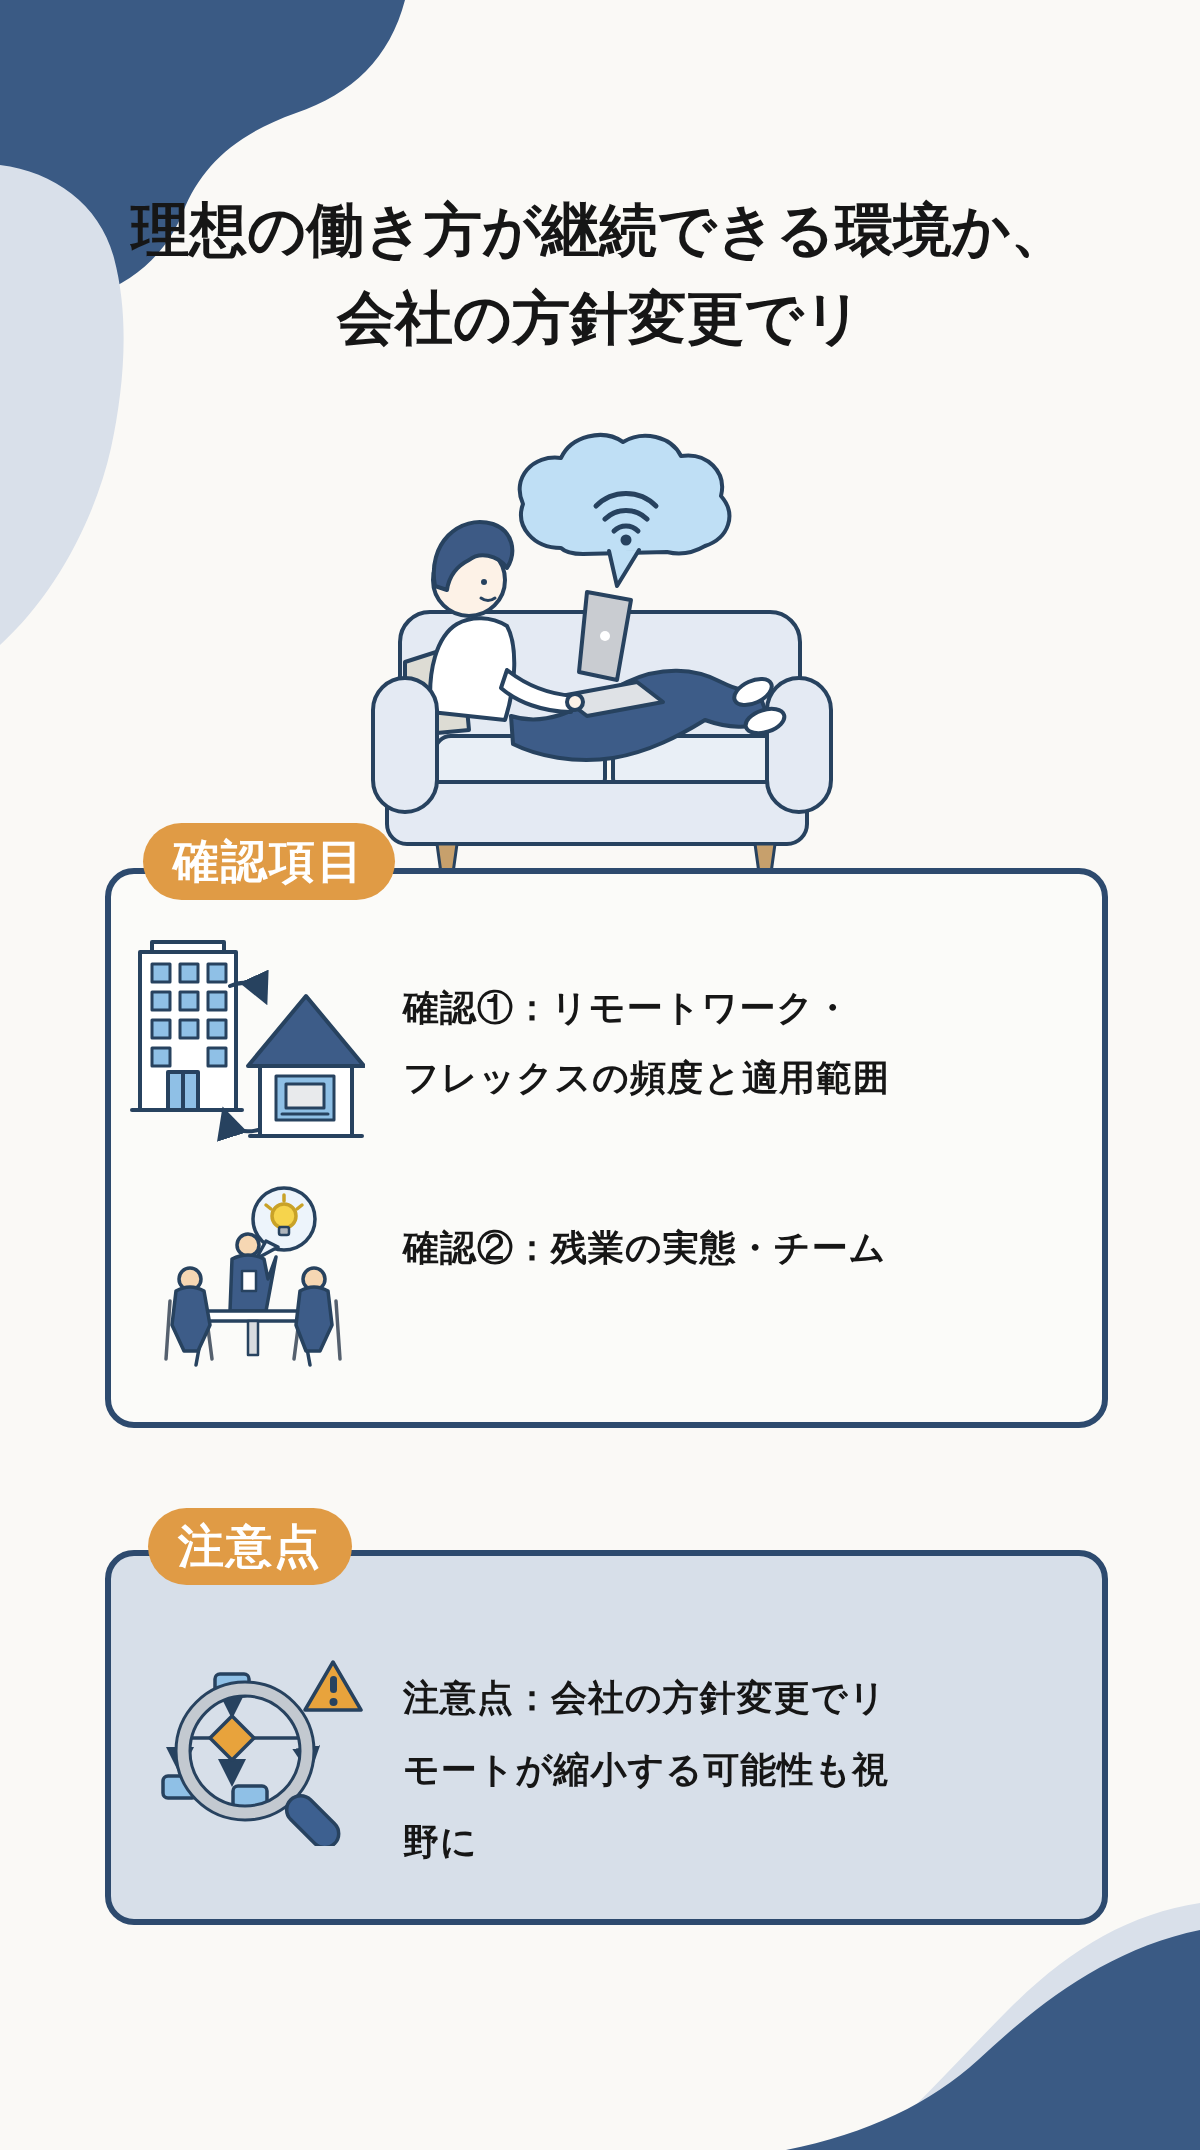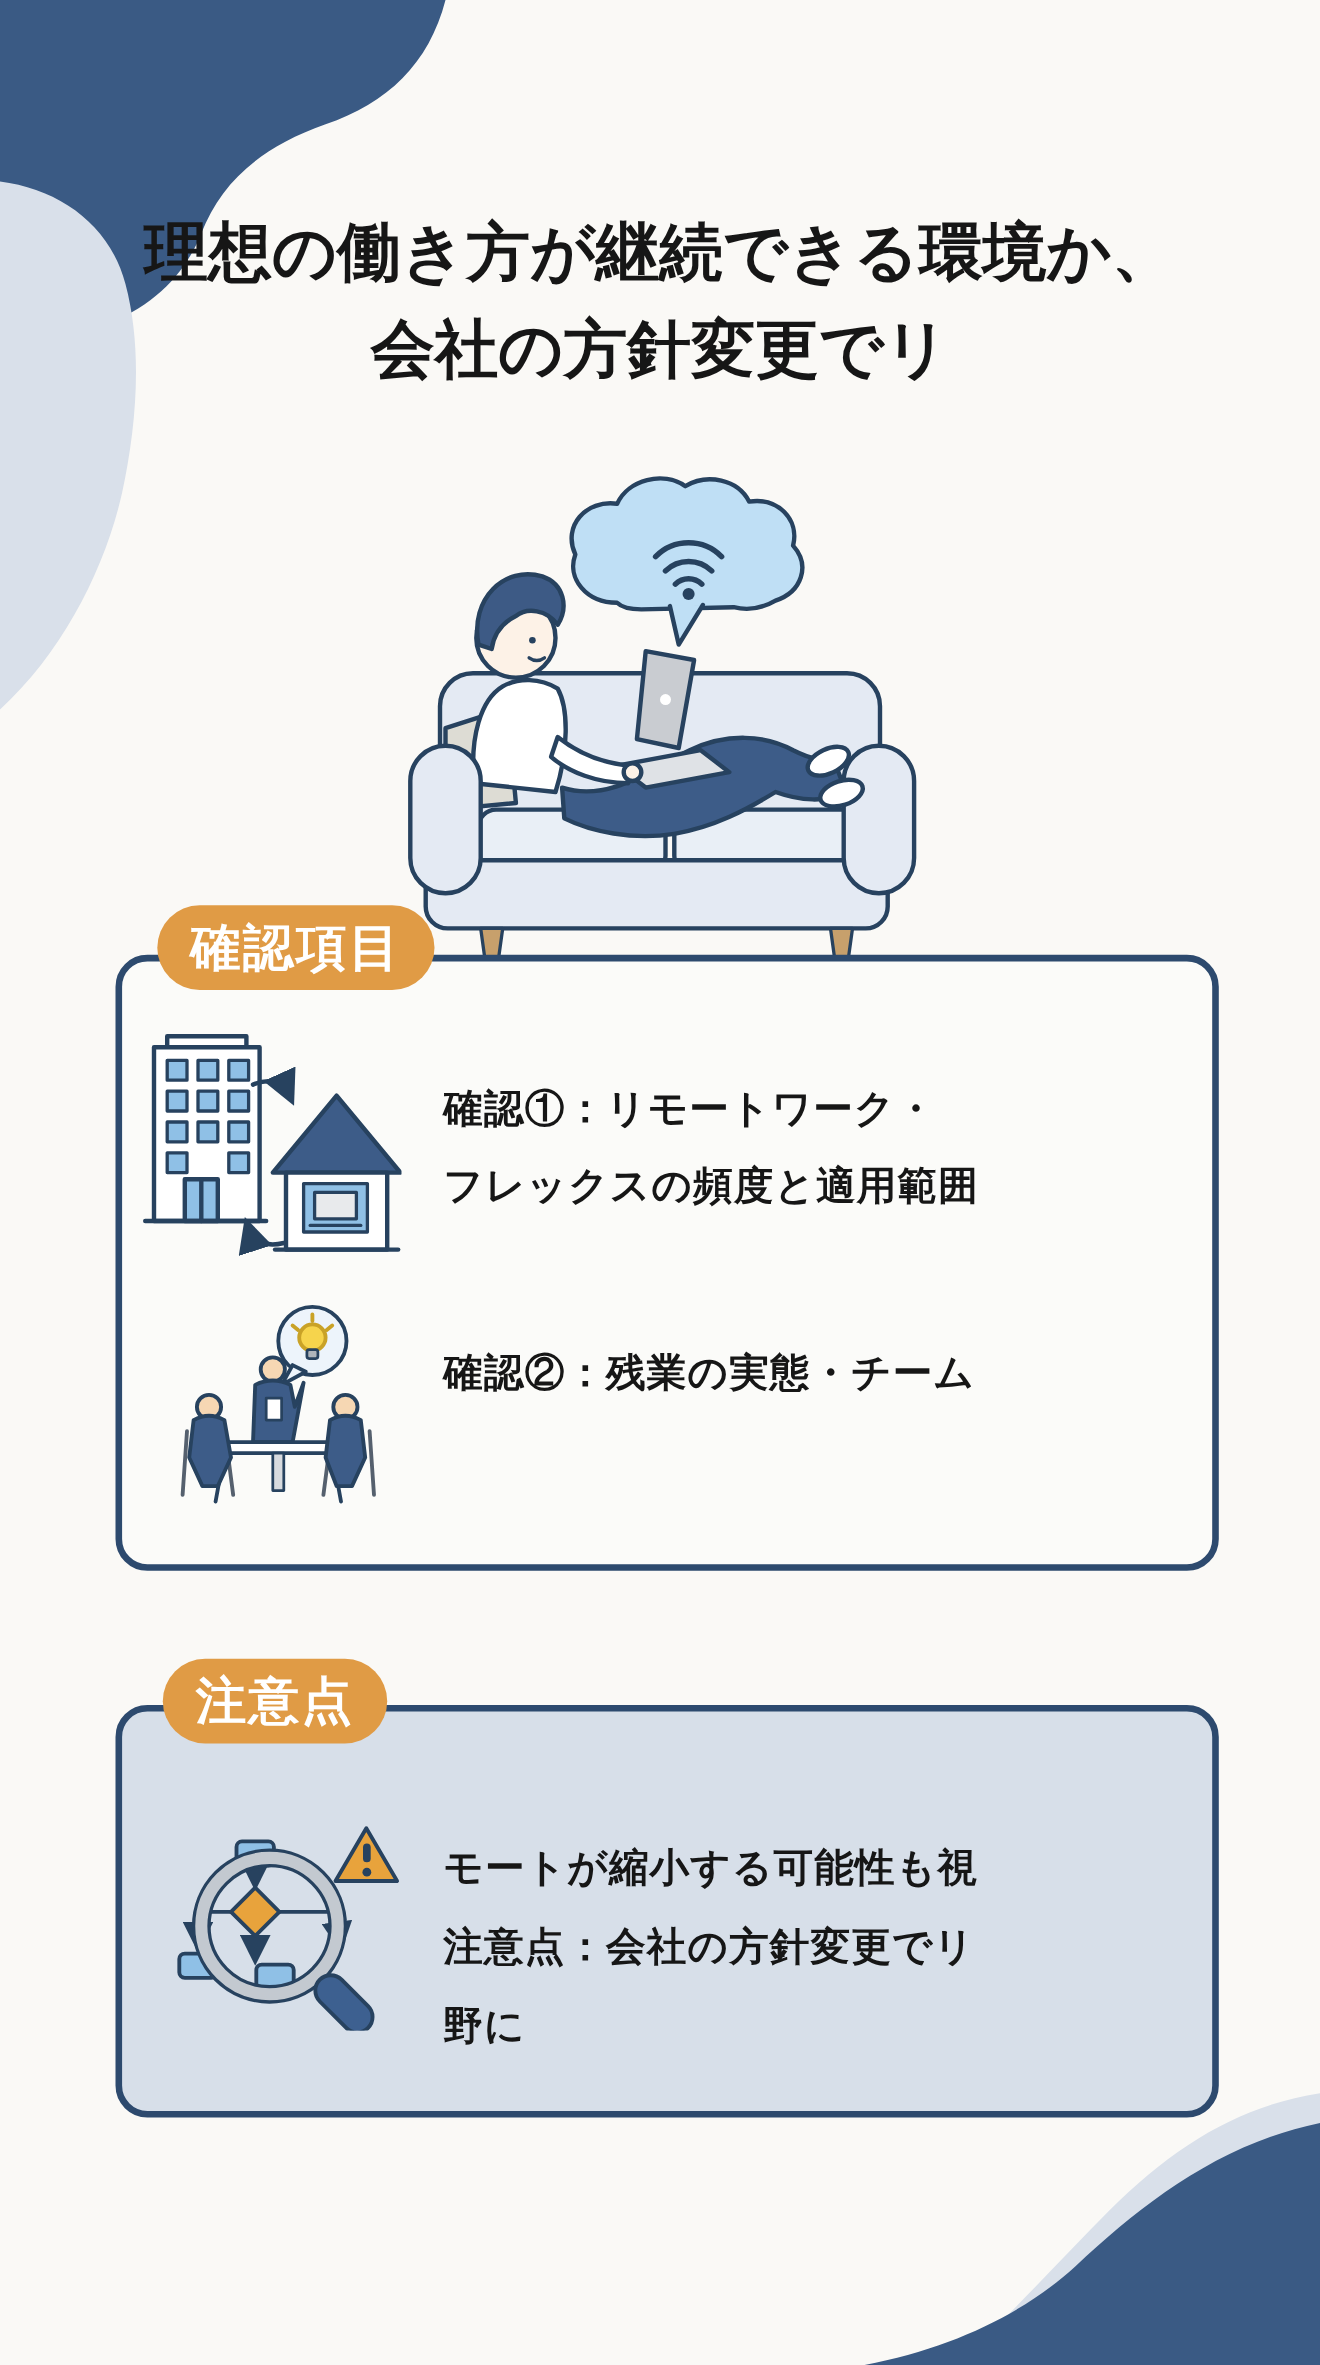--- a/index.html
+++ b/index.html
@@ -201,19 +201,19 @@
         <circle cx="88" cy="95" r="69" fill="none" stroke-width="3"></circle>
         <circle cx="88" cy="95" r="55" fill="none" stroke-width="3"></circle>
         <rect x="124" y="142" width="28" height="62" rx="14" fill="#3d6090" transform="rotate(-45 138 148)"></rect>
 
         <path d="M176,6 L204,54 L148,54 Z" fill="#e8a33c"></path>
         <rect x="173" y="20" width="7" height="17" rx="3.5" fill="#27425f" stroke="none"></rect>
         <circle cx="176.5" cy="46" r="4" fill="#27425f" stroke="none"></circle>
       </g>
     </svg>
     <div class="item-text text3">
+      <span>注意点：会社の方針変更でリ</span>
       <span>モートが縮小する可能性も視</span>
-      <span>注意点：会社の方針変更でリ</span>
       <span>野に</span>
     </div>
   </section>
 
 </div>
 
 </body></html>

